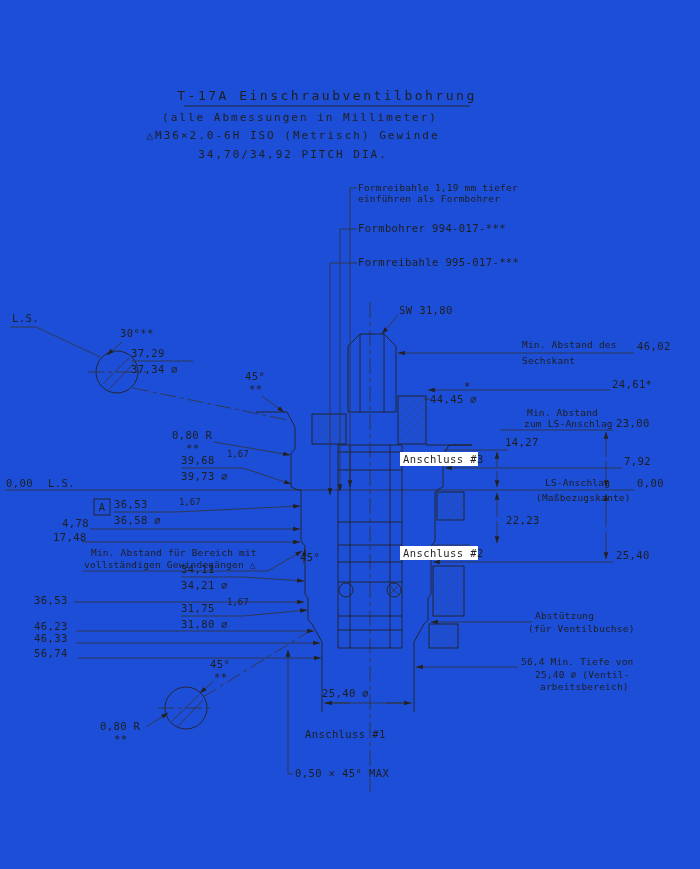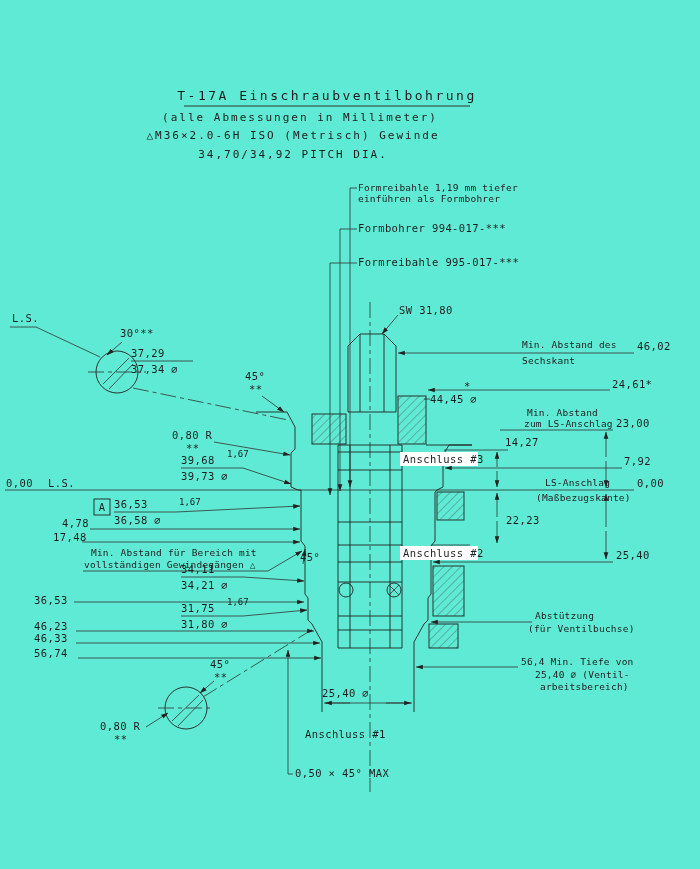--- a/index.html
+++ b/index.html
@@ -1,16 +1,16 @@
 <!DOCTYPE html>
 <html><head>
 <meta charset="utf-8">
 <style>
   html,body{margin:0;padding:0;background:#fff;}
-  .page{position:relative;width:700px;height:869px;background:#5eead4;overflow:hidden;}
+  .page{position:relative;width:700px;height:869px;background:#1d4ed8;overflow:hidden;}
   svg{display:block;}
   text{font-family:"DejaVu Sans Mono","Liberation Mono",monospace;fill:#1f1f1f;}
   .tt{font-size:13px;letter-spacing:2.5px;}
   .sub{font-size:11px;letter-spacing:2px;}
   .t{font-size:10.5px;letter-spacing:0.4px;}
   .ts{font-size:9.5px;letter-spacing:0.2px;}
   .tx{font-size:9px;}
   .ln{stroke:#222;stroke-width:0.9;fill:none;}
   .thin{stroke:#333;stroke-width:0.8;fill:none;}
   .cl{stroke:#333;stroke-width:0.8;fill:none;stroke-dasharray:16 4 4 4;}

